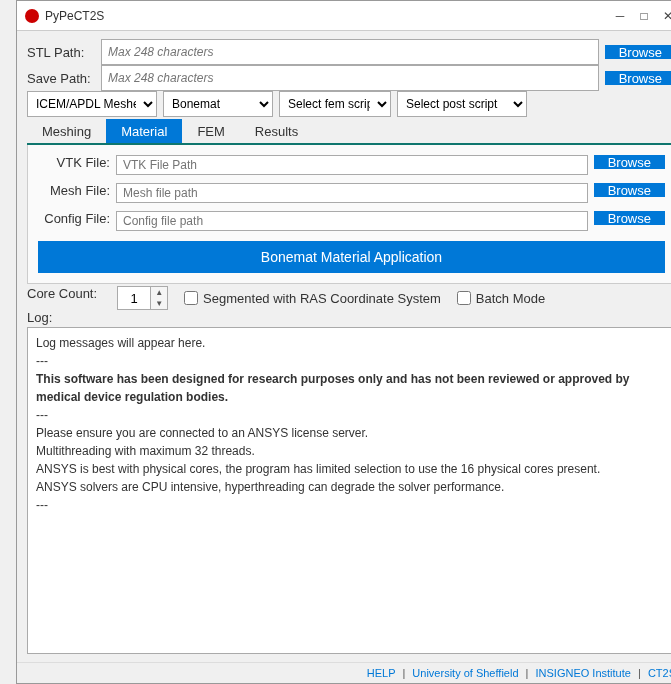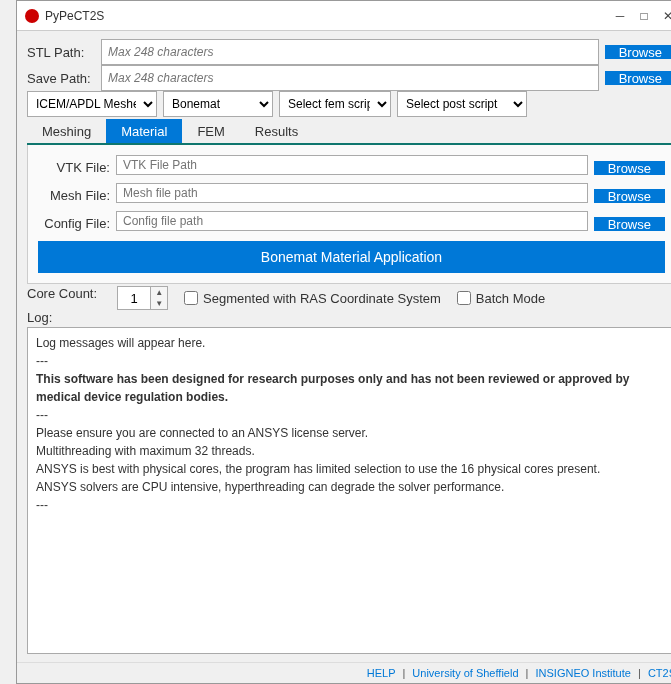--- a/index.html
+++ b/index.html
@@ -136,21 +136,21 @@
       border-top: none;
       background: #fafafa;
       padding: 10px;
       display: flex;
       flex-direction: column;
       gap: 8px;
     }
 
     .field-row {
       display: flex;
-      align-items: flex-end;
+      align-items: flex-start;
       gap: 6px;
     }
     .field-label {
       font-size: 13px;
       color: #333;
       min-width: 72px;
       text-align: right;
     }
     .field-input {
       flex: 1;

